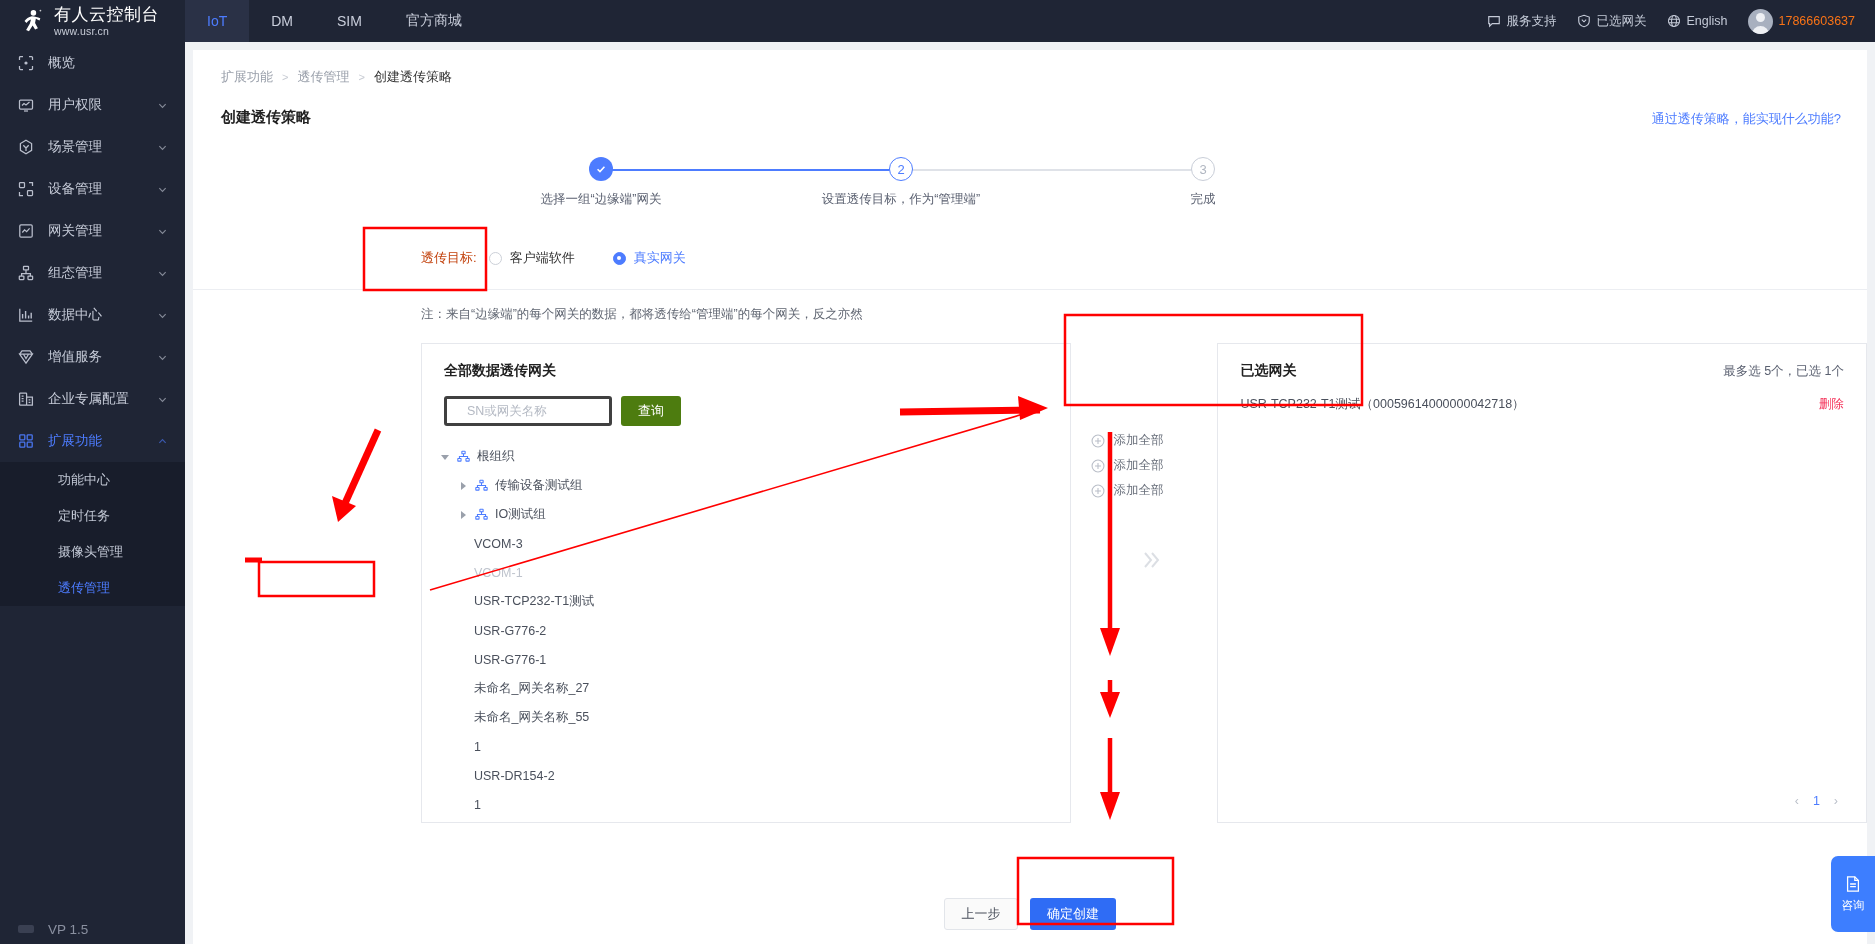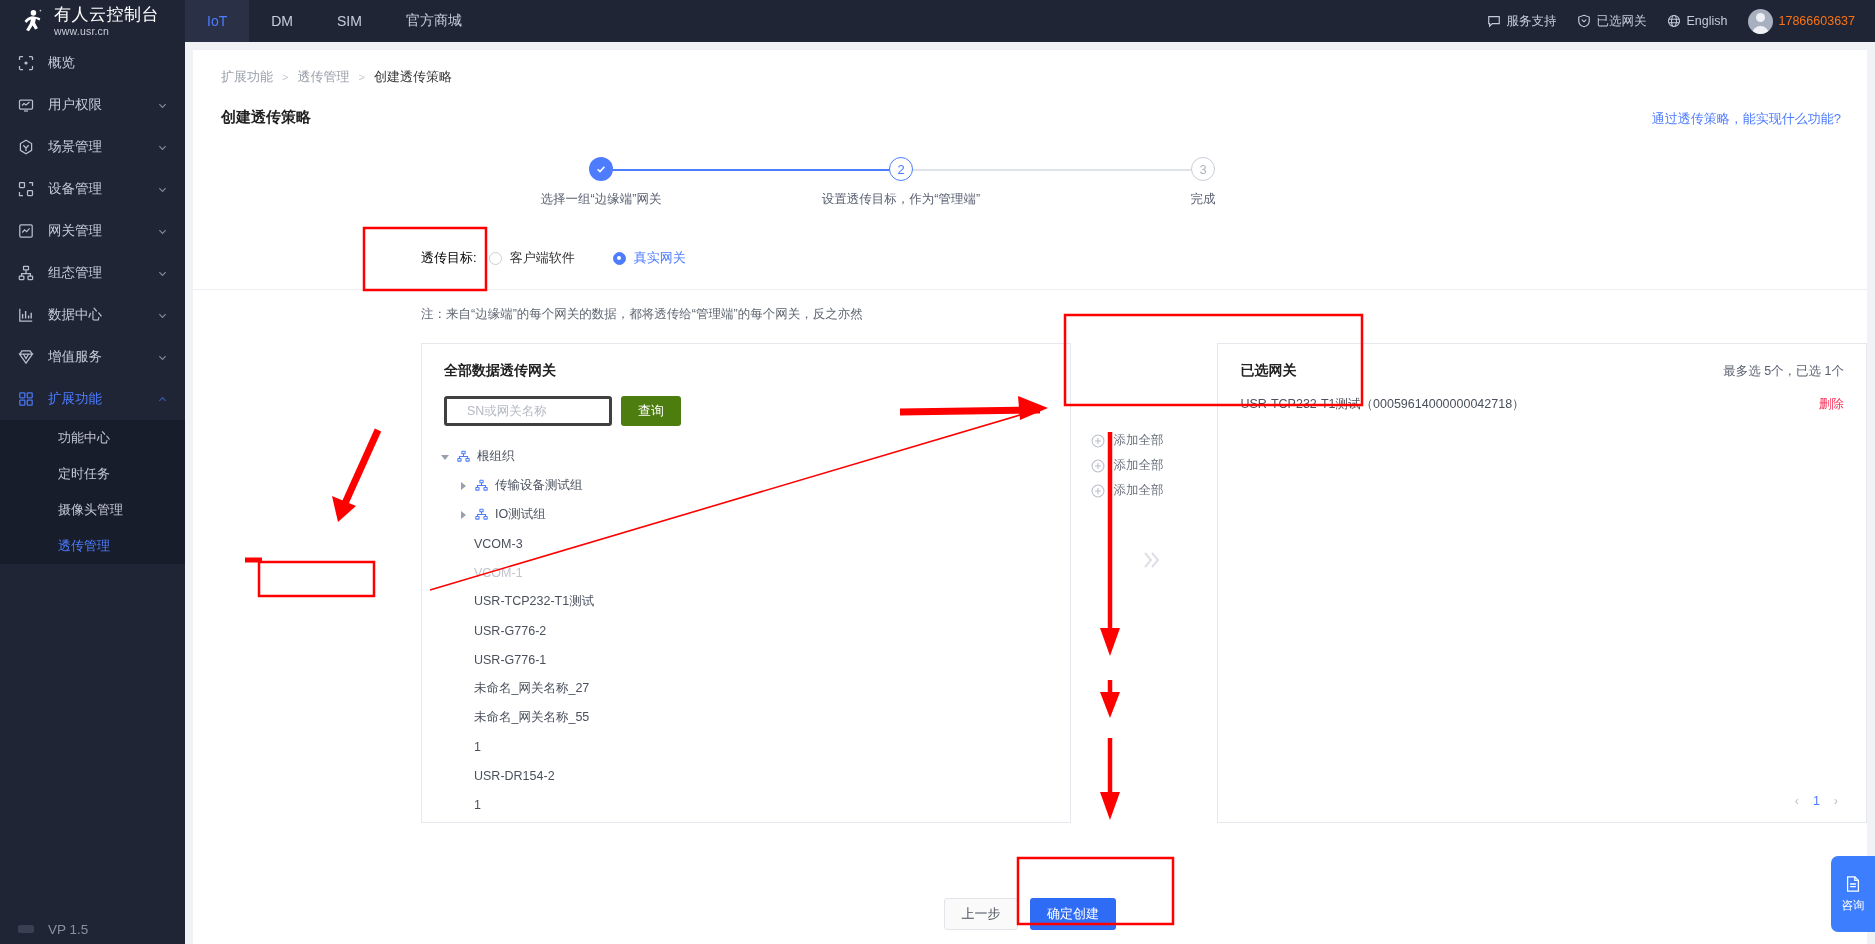--- a/index.html
+++ b/index.html
@@ -102,21 +102,21 @@
   .step-label { margin-top: 10px; font-size: 12.5px; color: #5a6070; white-space: nowrap; }
   .step-line { position: absolute; top: 12px; height: 2px; z-index: 1; }
   .step-line.done { background: #4d7cff; }
   .step-line.todo { background: #dfe2e8; }
 
   
   .radio-row {
     margin: 22px 0 0 0; padding-left: 228px; display: flex; align-items: center;
     font-size: 13px; color: #333; height: 26px;
   }
-  .radio-label { margin-right: 12px; color: #000000; }
+  .radio-label { margin-right: 12px; color: #c2410c; }
   .radio-opt { display: flex; align-items: center; gap: 8px; margin-right: 38px; cursor: pointer; }
   .radio-dot {
     width: 13px; height: 13px; border-radius: 50%; border: 1px solid #ccd0d8; background: #fff;
     display: flex; align-items: center; justify-content: center; flex: none;
   }
   .radio-dot.checked { border-color: #4d7cff; background: #4d7cff; }
   .radio-dot.checked::after { content: ""; width: 4px; height: 4px; border-radius: 50%; background: #fff; }
   .radio-opt.checked .radio-text { color: #4d7cff; }
   .radio-text { color: #333; font-size: 13px; }
 
@@ -342,20 +342,31 @@
         <path d="M1.6 5.2h12.8L8 14.2z"></path>
         <path d="M1.6 5.2L4 1.8h8l2.4 3.4"></path>
         <path d="M5.5 5.2L8 9.6l2.5-4.4"></path>
       </svg>
       <span class="si-label">增值服务</span>
       <svg class="si-arrow" viewBox="0 0 10 10" fill="none" stroke="currentColor" stroke-width="1.3">
           <path d="M1.5 3.5L5 7l3.5-3.5"></path>
         </svg>
     </div>
 
+    <div class="side-item">
+      <svg class="si-icon" viewBox="0 0 16 16" fill="none" stroke="currentColor" stroke-width="1.25">
+        <rect x="1.6" y="2.2" width="7" height="12" rx="0.6"></rect>
+        <path d="M8.6 6.2h5.8v8H8.6"></path>
+        <path d="M3.6 5h2M3.6 7.6h2M3.6 10.2h2M10.6 8.8h1.8M10.6 11.4h1.8"></path>
+      </svg>
+      <span class="si-label">企业专属配置</span>
+      <svg class="si-arrow" viewBox="0 0 10 10" fill="none" stroke="currentColor" stroke-width="1.3">
+          <path d="M1.5 3.5L5 7l3.5-3.5"></path>
+        </svg>
+    </div>
 
     <div class="side-item active">
       <svg class="si-icon" viewBox="0 0 16 16" fill="none" stroke="#4d7cff" stroke-width="1.3">
         <rect x="1.8" y="1.8" width="5" height="5" rx="0.7"></rect>
         <rect x="9.2" y="1.8" width="5" height="5" rx="0.7"></rect>
         <rect x="1.8" y="9.2" width="5" height="5" rx="0.7"></rect>
         <rect x="9.2" y="9.2" width="5" height="5" rx="0.7"></rect>
       </svg>
       <span class="si-label">扩展功能</span>
       <svg class="si-arrow" viewBox="0 0 10 10" fill="none" stroke="#4d7cff" stroke-width="1.3">

